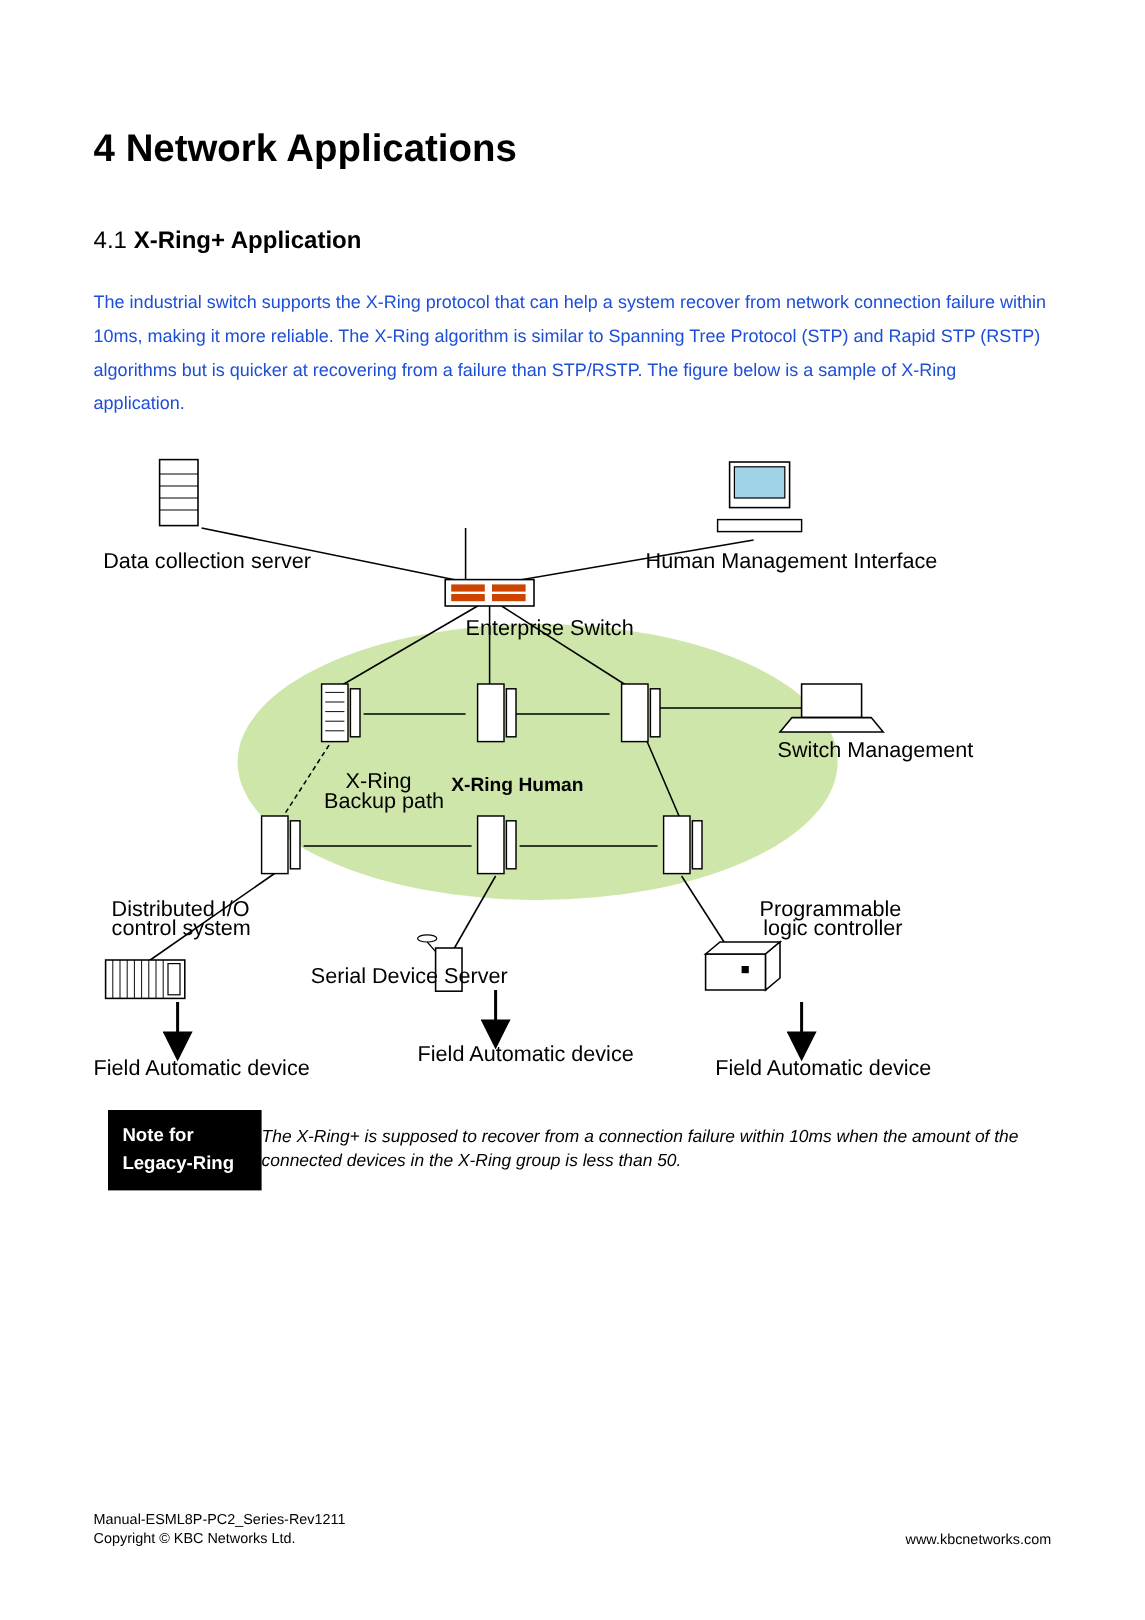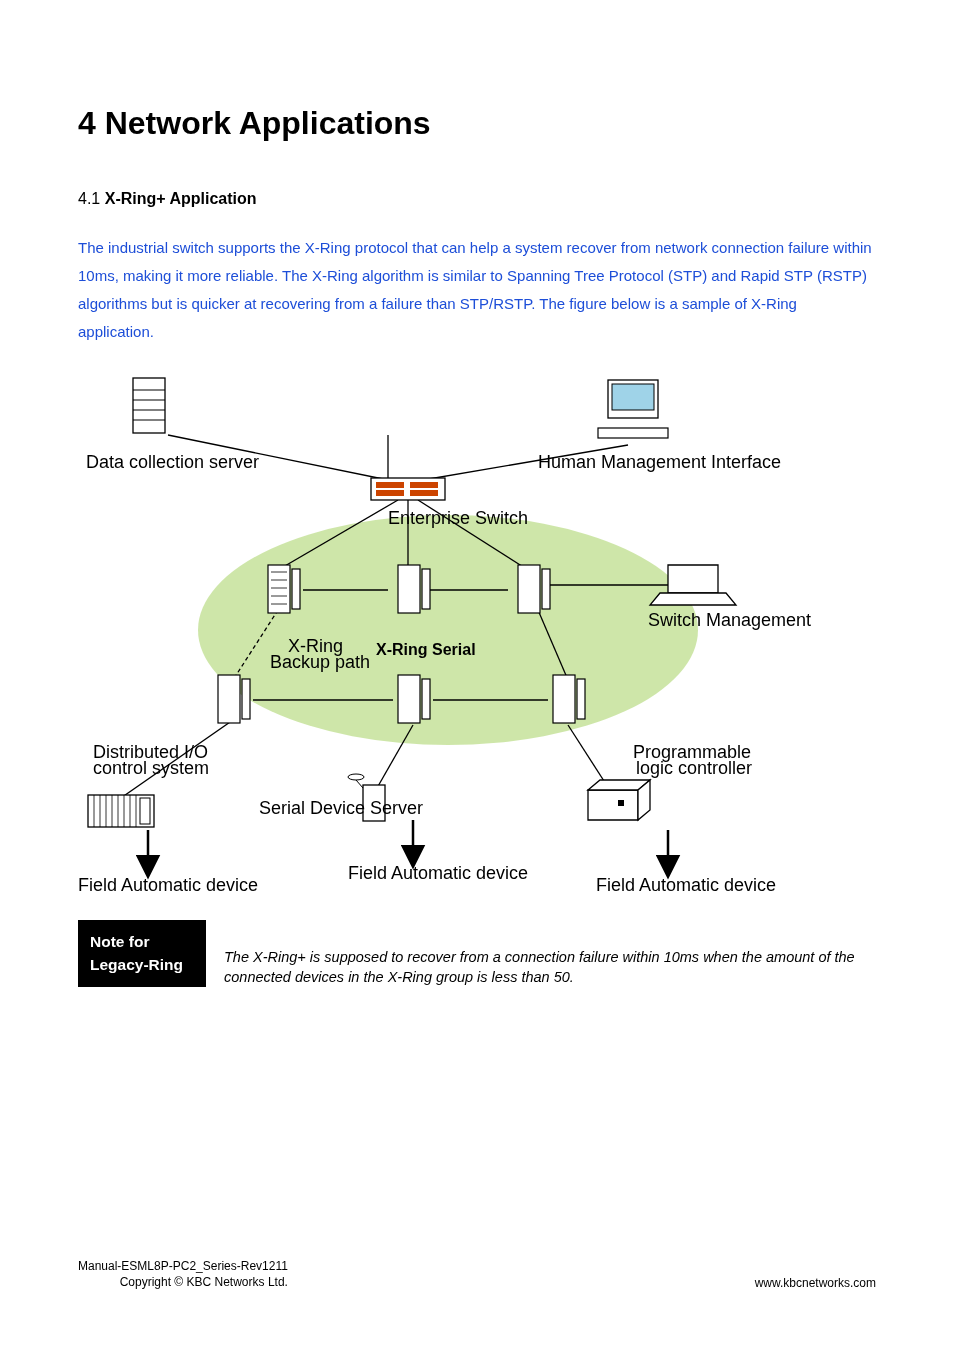--- a/index.html
+++ b/index.html
@@ -20,21 +20,21 @@
     height: 100%;
     position: relative;
   }
   h1.chapter {
     font-size: 32px;
     font-weight: bold;
     margin: 0 0 48px 0;
     color: #000;
   }
   h2.section {
-    font-size: 16px;
+    font-size: 20px;
     font-weight: normal;
     margin: 0 0 26px 0;
     color: #000;
   }
   h2.section .num { font-weight: normal; }
   h2.section .title { font-weight: bold; }
   p.body {
     font-size: 15px;
     line-height: 28px;
     margin: 0 0 24px 0;
@@ -51,23 +51,24 @@
     position: absolute;
     font-family: Arial, Helvetica, sans-serif;
     font-size: 18px;
     color: #000;
     white-space: nowrap;
     line-height: 1.2;
   }
   .dlabel.bold { font-weight: bold; font-size: 16px; }
   .note-row {
     display: flex;
-    align-items: flex-end;
-    gap: 18px;
+    align-items: center;
+    gap: 0;
     margin-top: 10px;
+    margin-left: 12px;
   }
   .note-box {
     background: #000;
     color: #fff;
     font-family: Arial, Helvetica, sans-serif;
     font-weight: bold;
     font-size: 15.5px;
     padding: 10px 12px 10px 12px;
     line-height: 1.5;
     width: 128px;
@@ -84,21 +85,21 @@
     position: absolute;
     bottom: 60px;
     left: 78px;
     right: 78px;
     font-size: 12px;
     color: #000;
     display: flex;
     justify-content: space-between;
     align-items: flex-end;
   }
-  .footer .left { text-align: right; line-height: 1.35; }
+  .footer .left { text-align: left; line-height: 1.35; }
   .footer .center { text-align: center; flex:1; }
   .footer .right { text-align: center; }
 </style>
 </head>
 <body>
 
 <div class="page">
 
   <h1 class="chapter">
     <span>4</span>
@@ -215,21 +216,21 @@
       <path d="M510 420 l12 -10 l50 0 l-12 10 z" fill="#fff" stroke="#000" stroke-width="1.3"></path>
       <path d="M560 420 l12 -10 l0 30 l-12 10 z" fill="#fff" stroke="#000" stroke-width="1.3"></path>
       <rect x="540" y="430" width="6" height="6" fill="#000"></rect>
     </svg>
 
     <div class="dlabel" style="left:8px; top:82px;">Data collection server</div>
     <div class="dlabel" style="left:460px; top:82px;">Human Management Interface</div>
     <div class="dlabel" style="left:290px; top:138px;margin-left:20px;">Enterprise Switch</div>
     <div class="dlabel" style="left:210px; top:266px;">X-Ring</div>
     <div class="dlabel" style="left:192px; top:282px;">Backup path</div>
-    <div class="dlabel bold" style="left:298px; top:270px;">X-Ring Serial</div>
+    <div class="dlabel bold" style="left:298px; top:270px;">X-Ring Human</div>
     <div class="dlabel" style="left:570px; top:240px;">Switch Management</div>
     <div class="dlabel" style="left:15px; top:372px;">Distributed I/O</div>
     <div class="dlabel" style="left:15px; top:388px;">control system</div>
     <div class="dlabel" style="left:143px; top:428px;margin-left:38px;">Serial Device Server</div>
     <div class="dlabel" style="left:555px; top:372px;">Programmable</div>
     <div class="dlabel" style="left:558px; top:388px;">logic controller</div>
     <div class="dlabel" style="left:0px; top:505px;">Field Automatic device</div>
     <div class="dlabel" style="left:270px; top:493px;">Field Automatic device</div>
     <div class="dlabel" style="left:518px; top:505px;">Field Automatic device</div>
   </div>

